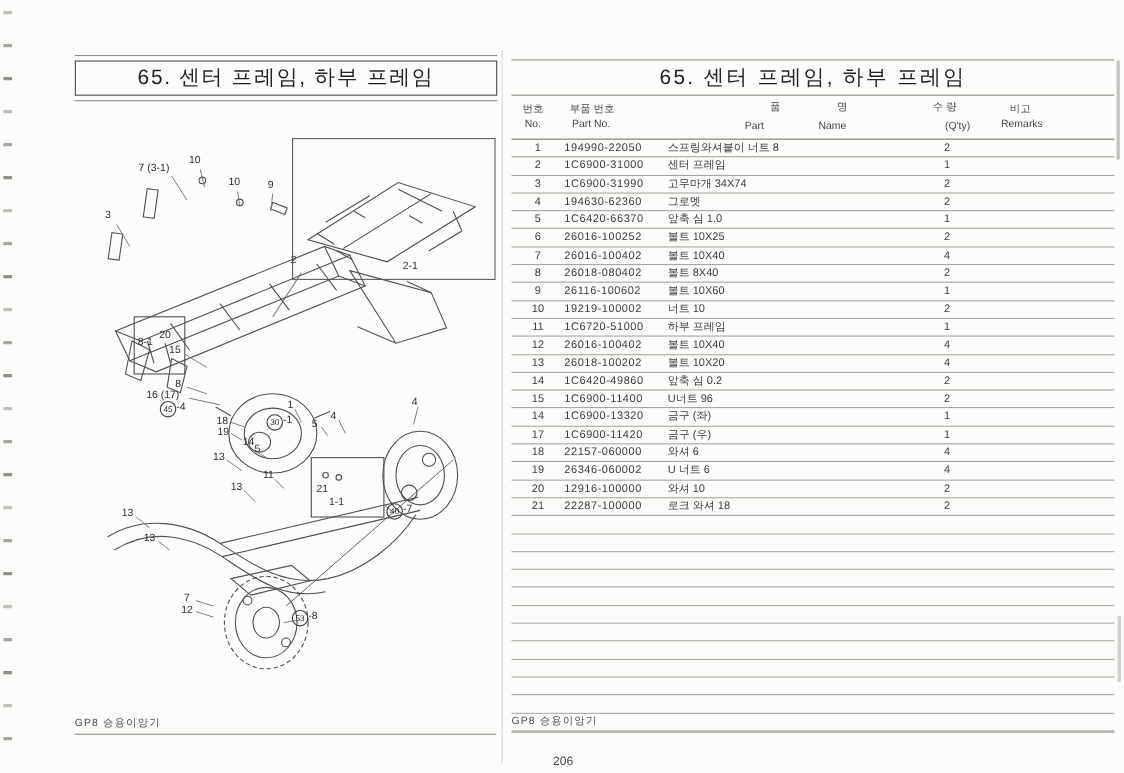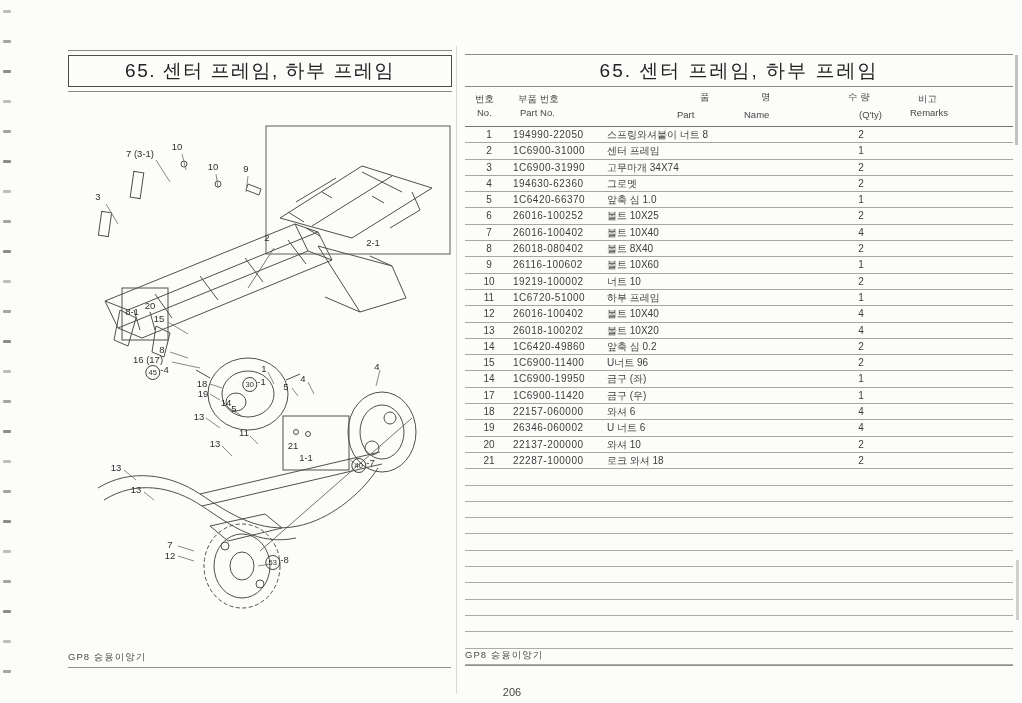--- a/index.html
+++ b/index.html
@@ -351,21 +351,21 @@
         </div>
         <div class="prow">
           <span class="c-no">15</span>
           <span class="c-part">1C6900-11400</span>
           <span class="c-name">U너트 96</span>
           <span class="c-qty">2</span>
           <span class="c-rem"></span>
         </div>
         <div class="prow">
           <span class="c-no">14</span>
-          <span class="c-part">1C6900-19950</span>
+          <span class="c-part">1C6900-13320</span>
           <span class="c-name">금구 (좌)</span>
           <span class="c-qty">1</span>
           <span class="c-rem"></span>
         </div>
         <div class="prow">
           <span class="c-no">17</span>
           <span class="c-part">1C6900-11420</span>
           <span class="c-name">금구 (우)</span>
           <span class="c-qty">1</span>
           <span class="c-rem"></span>
@@ -379,21 +379,21 @@
         </div>
         <div class="prow">
           <span class="c-no">19</span>
           <span class="c-part">26346-060002</span>
           <span class="c-name">U 너트 6</span>
           <span class="c-qty">4</span>
           <span class="c-rem"></span>
         </div>
         <div class="prow">
           <span class="c-no">20</span>
-          <span class="c-part">22137-200000</span>
+          <span class="c-part">12916-100000</span>
           <span class="c-name">와셔 10</span>
           <span class="c-qty">2</span>
           <span class="c-rem"></span>
         </div>
         <div class="prow">
           <span class="c-no">21</span>
           <span class="c-part">22287-100000</span>
           <span class="c-name">로크 와셔 18</span>
           <span class="c-qty">2</span>
           <span class="c-rem"></span>

